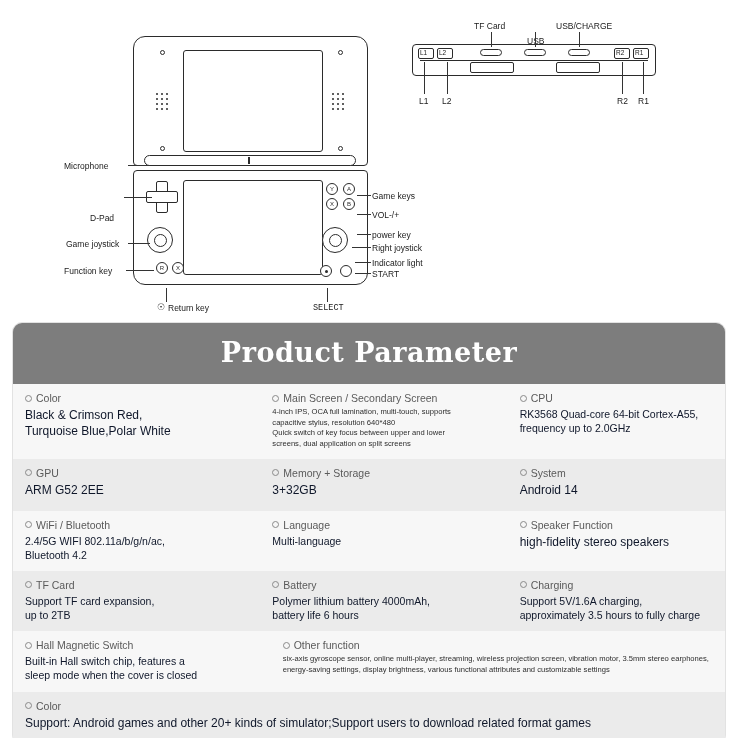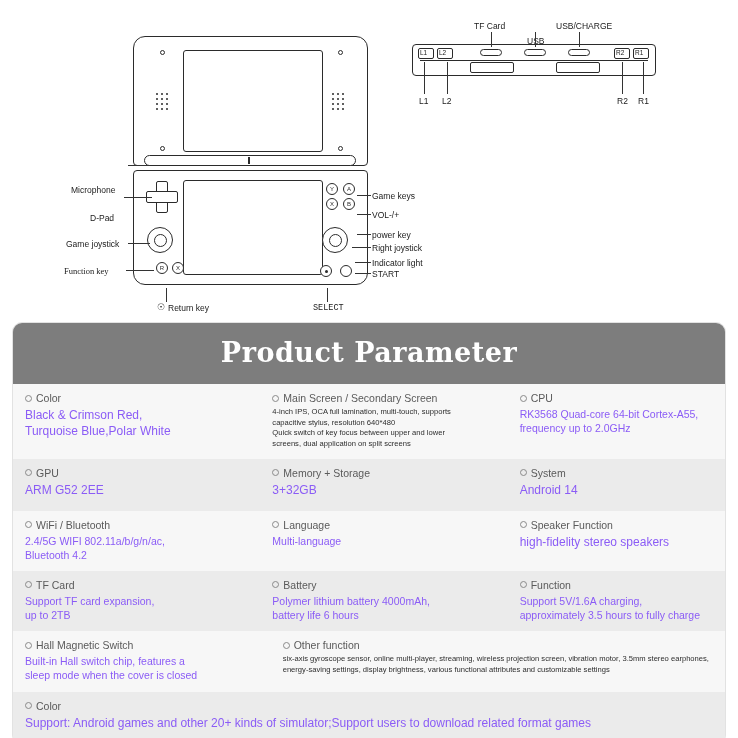--- a/index.html
+++ b/index.html
@@ -239,21 +239,21 @@
   }
   .bullet {
     display: inline-block;
     width: 7px; height: 7px;
     border: 1.3px solid #8a8a8a;
     border-radius: 50%;
     flex: 0 0 auto;
   }
   .pval {
     font-size: 10.5px;
-    color: #8b5cf6;
+    color: #0f172a;
     line-height: 1.35;
   }
   .pval.small {
     font-size: 7.6px;
     color: #2d2d2d;
     line-height: 1.4;
   }
   .pval.big {
     font-size: 12px;
   }
@@ -326,30 +326,30 @@
 
     <div class="rkey" style="left:156px; top:262px;">R</div>
     <div class="rkey" style="left:172px; top:262px;">X</div>
 
     <div class="rkey" style="left:320px; top:265px;"></div>
     <div class="rkey" style="left:340px; top:265px;"></div>
     <div style="position:absolute;left:325px;top:270px;width:3px;height:3px;border-radius:50%;background:#2b2b2b;"></div>
 
     <div class="lbl" style="left:157px; top:303px; font-size:9px;">☉</div>
 
-    <div class="lbl" style="left:71px; top:162px;margin-top:24px;">Microphone</div>
+    <div class="lbl" style="left:64px; top:162px;">Microphone</div>
     <div class="leader h" style="left:128px; top:165px; width:22px;"></div>
 
     <div class="lbl" style="left:90px; top:194px;margin-top:20px;">D-Pad</div>
     <div class="leader h" style="left:124px; top:197px; width:28px;"></div>
 
     <div class="lbl" style="left:66px; top:240px;">Game joystick</div>
     <div class="leader h" style="left:128px; top:243px; width:22px;"></div>
 
-    <div class="lbl" style="left:64px; top:267px;font-family:Liberation Serif, serif;">Function key</div>
+    <div class="lbl" style="left:64px; top:267px;">Function key</div>
     <div class="leader h" style="left:126px; top:270px; width:28px;"></div>
 
     <div class="lbl" style="left:168px; top:304px;">Return key</div>
     <div class="leader v" style="left:166px; top:288px; height:14px;"></div>
 
     <div class="lbl" style="left:313px; top:304px;font-family:Liberation Mono, monospace;">SELECT</div>
     <div class="leader v" style="left:327px; top:288px; height:14px;"></div>
 
     <div class="lbl" style="left:372px; top:192px;">Game keys</div>
     <div class="leader h" style="left:357px; top:195px; width:14px;"></div>
@@ -494,21 +494,21 @@
           <div class="pcell c3">
             <div class="ptitle">
               <span class="bullet"></span>
               <span>Battery</span>
             </div>
             <div class="pval">Polymer lithium battery 4000mAh,<br>battery life 6 hours</div>
           </div>
           <div class="pcell c3">
             <div class="ptitle">
               <span class="bullet"></span>
-              <span>Function</span>
+              <span>Charging</span>
             </div>
             <div class="pval">Support 5V/1.6A charging,<br>approximately 3.5 hours to fully charge</div>
           </div>
         </div>
         <div class="prow plain">
           <div class="pcell c3">
             <div class="ptitle">
               <span class="bullet"></span>
               <span>Hall Magnetic Switch</span>
             </div>

